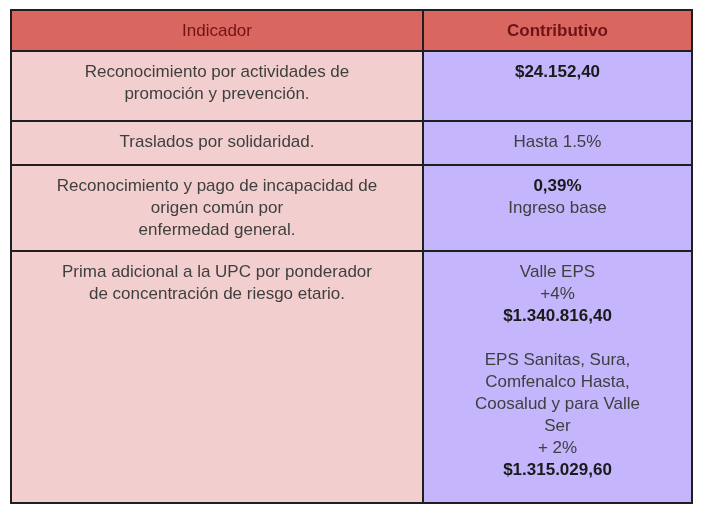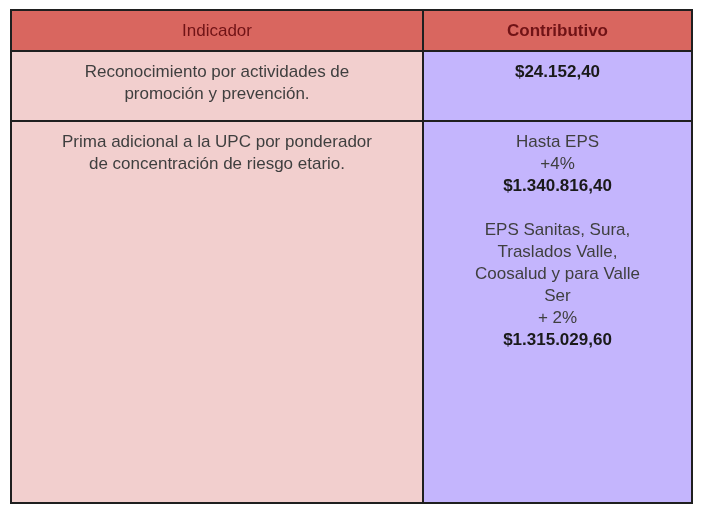--- a/index.html
+++ b/index.html
@@ -71,30 +71,45 @@
       </tr>
     </thead>
     <tbody>
       <tr class="r0">
         <td class="icell">Reconocimiento por actividades de
 promoción y prevención.</td>
         <td class="vcell">
             <div class="vline bold">$24.152,40</div>
           </td>
       </tr>
+      <tr class="r1">
+        <td class="icell">Traslados por solidaridad.</td>
+        <td class="vcell">
+            <div class="vline">Hasta 1.5%</div>
+          </td>
+      </tr>
+      <tr class="r2">
+        <td class="icell">Reconocimiento y pago de incapacidad de
+origen común por
+enfermedad general.</td>
+        <td class="vcell">
+            <div class="vline bold">0,39%</div>
+            <div class="vline">Ingreso base</div>
+          </td>
+      </tr>
       <tr class="r3">
         <td class="icell">Prima adicional a la UPC por ponderador
 de concentración de riesgo etario.</td>
         <td class="vcell">
-            <div class="vline">Hasta EPS</div>
+            <div class="vline">Valle EPS</div>
             <div class="vline">+4%</div>
             <div class="vline bold">$1.340.816,40</div>
             <div class="vline">&nbsp;</div>
             <div class="vline">EPS Sanitas, Sura,</div>
-            <div class="vline">Traslados Valle,</div>
+            <div class="vline">Comfenalco Hasta,</div>
             <div class="vline">Coosalud y para Valle</div>
             <div class="vline">Ser</div>
             <div class="vline">+ 2%</div>
             <div class="vline bold">$1.315.029,60</div>
           </td>
       </tr>
     </tbody>
   </table>
 </div>
 

